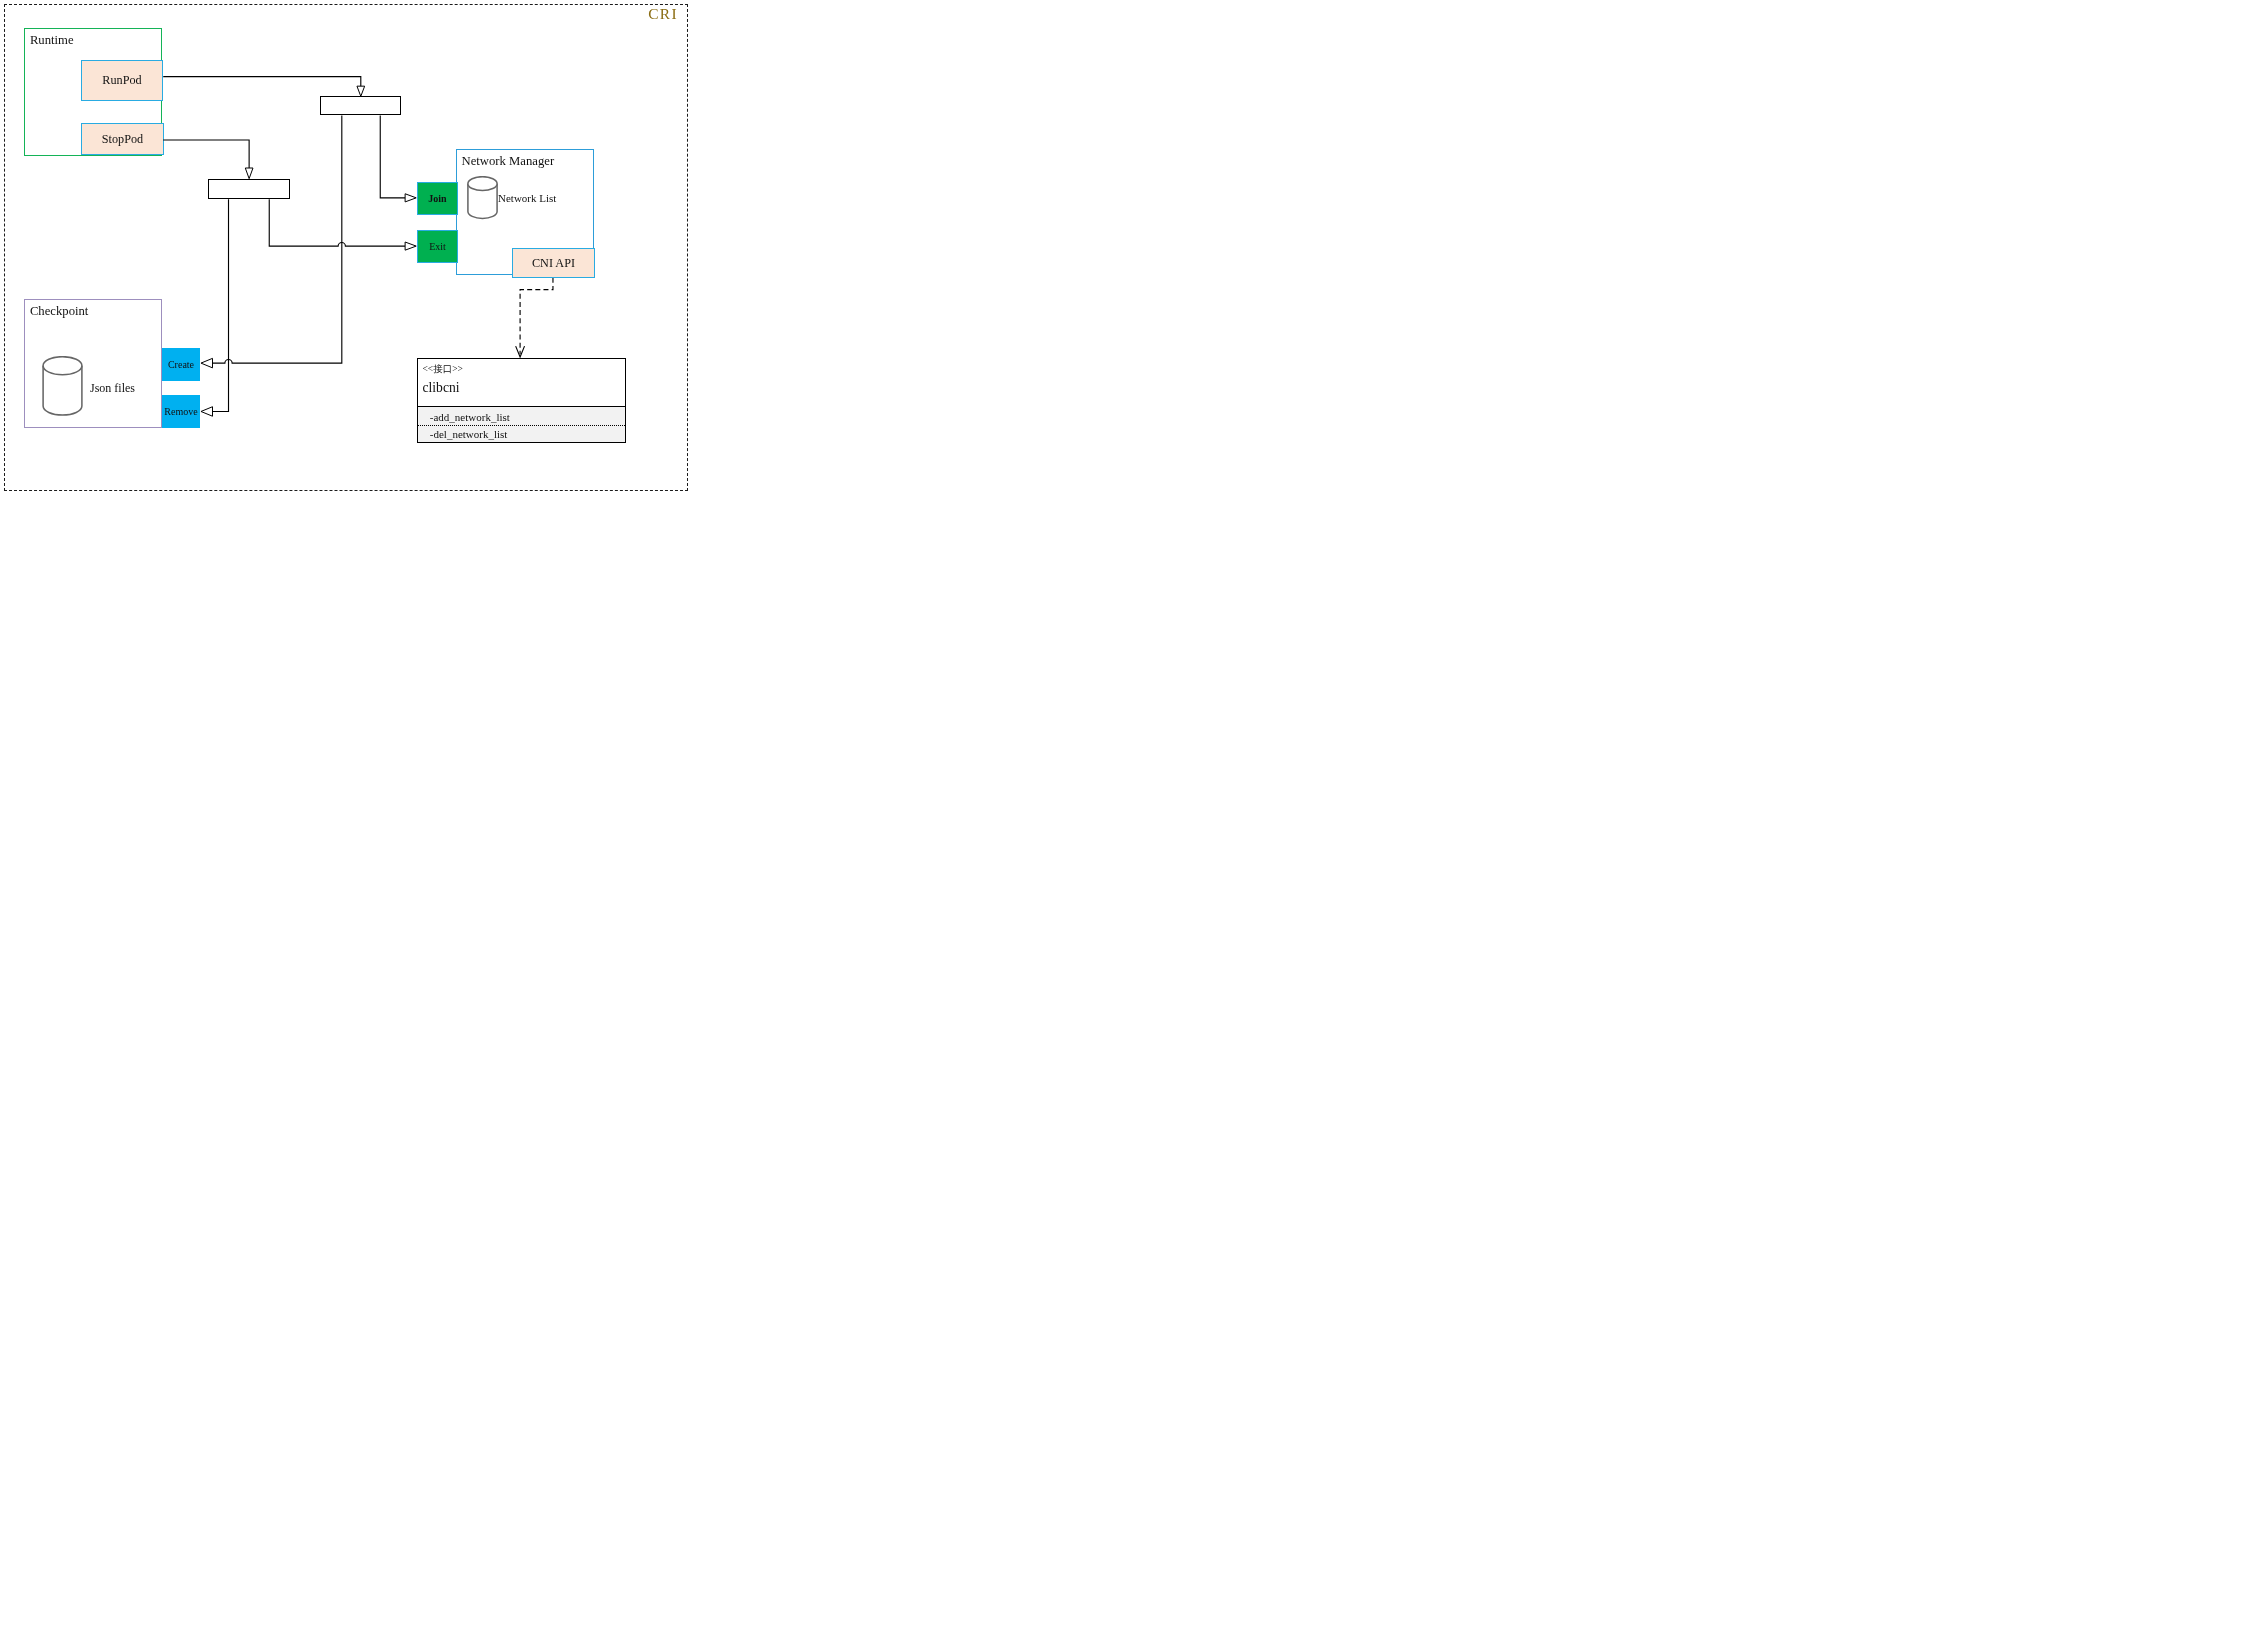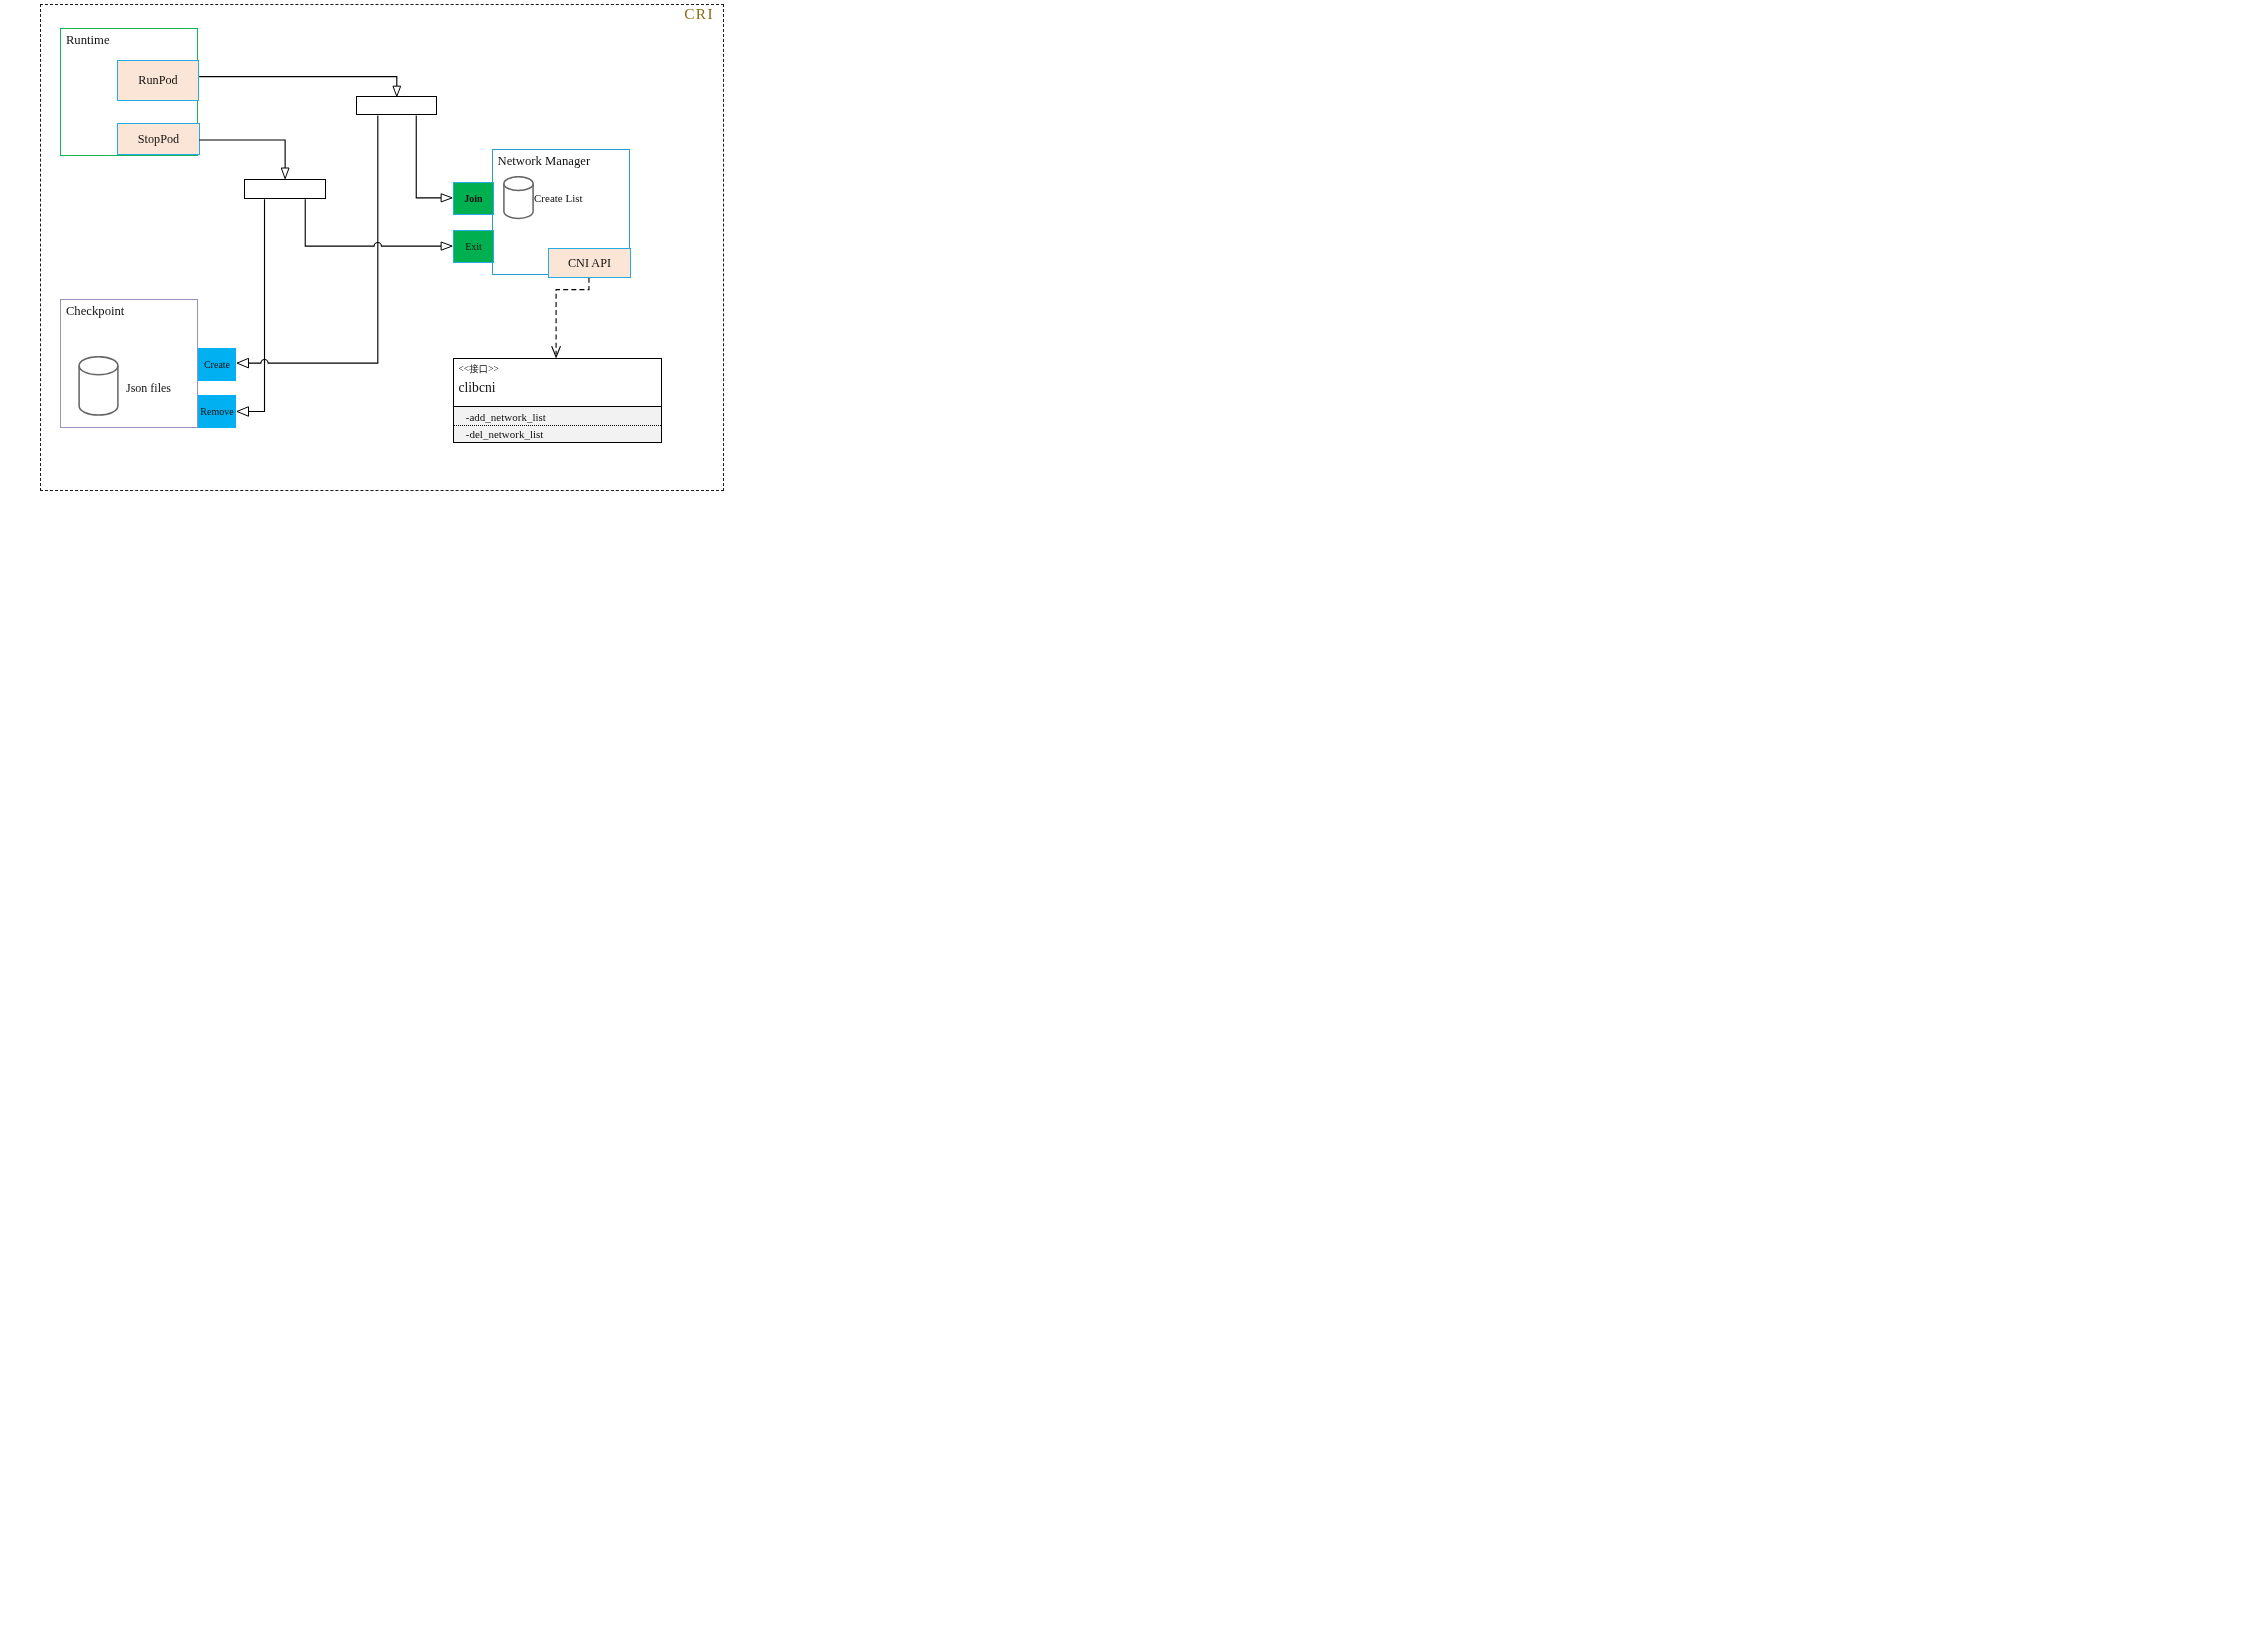--- a/index.html
+++ b/index.html
@@ -1,18 +1,18 @@
 <!DOCTYPE html>
 <html style="font-size:7.2px"><head>
 <meta charset="utf-8">
 <style>
   html,body{margin:0;padding:0;background:#fff;}
   .canvas{
     position:relative;width:699px;height:492px;background:#fff;overflow:hidden;
-    font-family:"Liberation Serif","DejaVu Serif",serif;color:#111;margin-left:36px;
+    font-family:"Liberation Serif","DejaVu Serif",serif;color:#111;
   }
   .abs{position:absolute;box-sizing:border-box;}
   .page-border{border:0.9px dashed #1b1b1b;z-index:0;}
   .cri{font-size:15.4px;letter-spacing:1.4px;color:#8a6c11;z-index:1;}
   .container-box{background:#fff;z-index:1;}
   .container-title{position:absolute;left:4.5px;top:3.6px;font-size:12.7px;white-space:nowrap;}
   .btn{display:flex;align-items:center;justify-content:center;z-index:2;font-size:10px;white-space:nowrap;}
   .peach{background:#fbe5d6;border:0.9px solid #29abe2;font-size:12.2px;}
   .green{background:#00b050;border:0.9px solid #29abe2;}
   .cyan{background:#00b0f0;border:none;}
@@ -53,21 +53,21 @@
   <div class="abs junction" style="left:208px;top:179px;width:82px;height:20px;"></div>
 
   <div class="abs container-box" style="left:456px;top:149px;width:138px;height:126px;border:0.9px solid #2d9dd9;text-align:right;">
     <div class="container-title">Network Manager</div>
   </div>
 
   <svg class="abs cyl" style="left:466px;top:176px;" width="33" height="44" viewBox="0 0 72 98">
     <path d="M3.5 17 V79 A32.5 15.5 0 0 0 68.5 79 V17" fill="#fff" stroke="#666666" stroke-width="3.4"></path>
     <ellipse cx="36" cy="17" rx="32.5" ry="15.5" fill="#fff" stroke="#666666" stroke-width="3.4"></ellipse>
   </svg>
-  <div class="abs label" style="left:498px;top:192px;font-size:11px;">Create List</div>
+  <div class="abs label" style="left:498px;top:192px;font-size:11px;">Network List</div>
 
   <div class="abs btn green" style="left:417px;top:182px;width:41px;height:33px;font-weight:bold;">
     <span>Join</span>
   </div>
   <div class="abs btn green" style="left:417px;top:230px;width:41px;height:33px;">
     <span>Exit</span>
   </div>
   <div class="abs btn peach" style="left:512px;top:248px;width:83px;height:30px;">
     <span>CNI API</span>
   </div>

